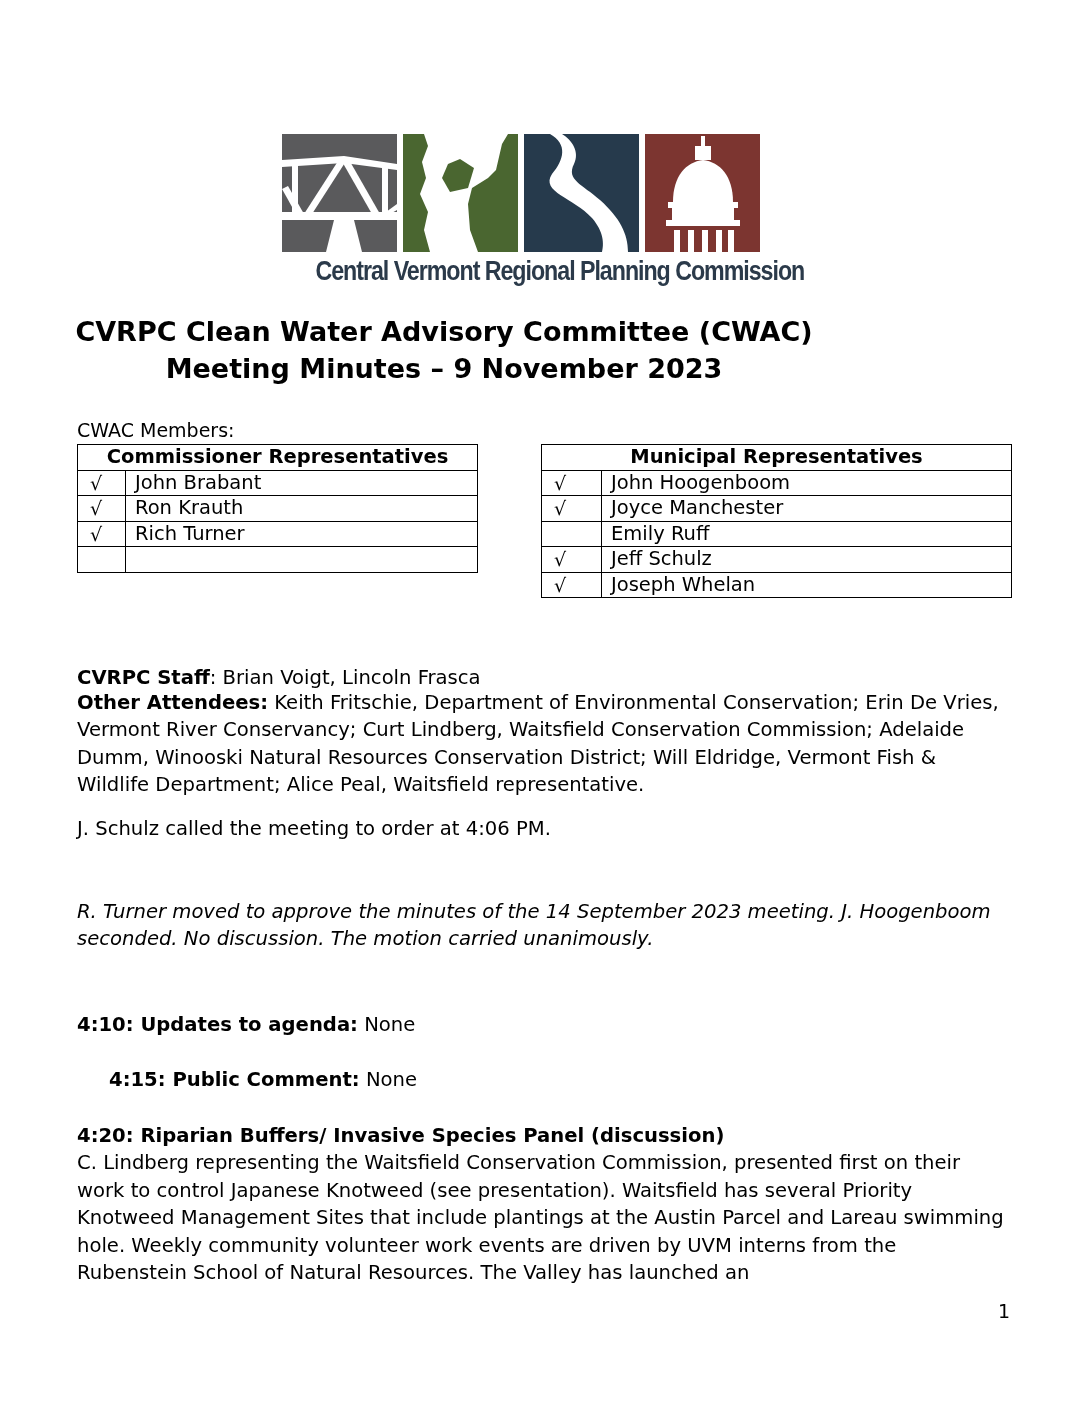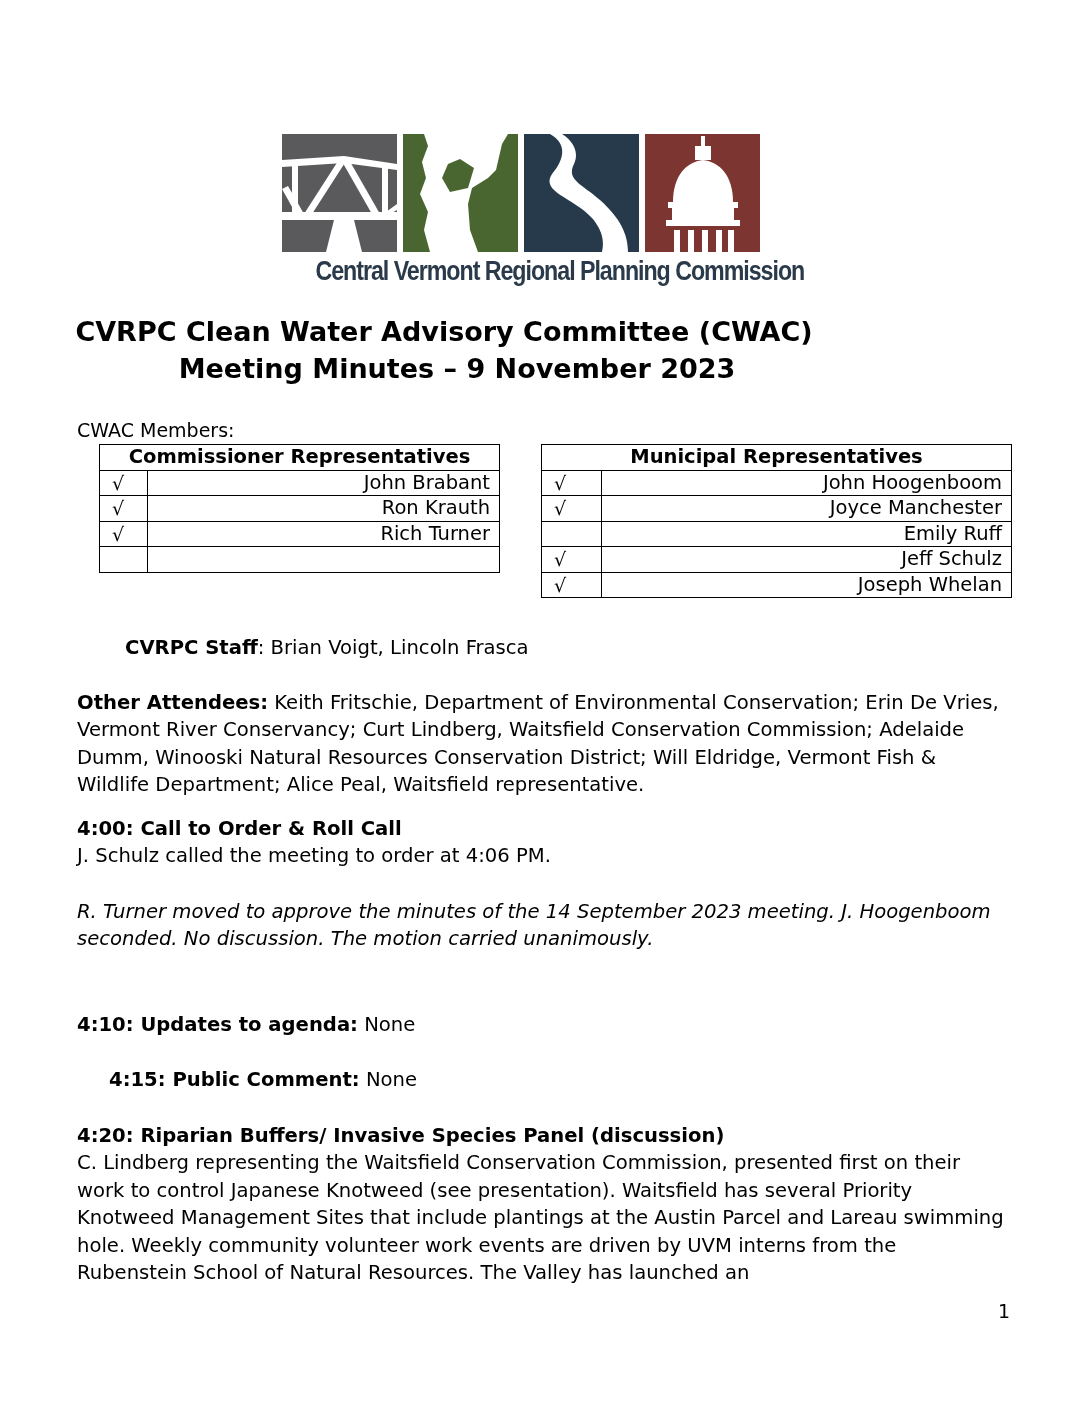--- a/index.html
+++ b/index.html
@@ -17,37 +17,37 @@
       font-size: 27px; letter-spacing: -1.2px; color: #2b3a4a;
       transform: scaleX(0.86); transform-origin: center;
       white-space: nowrap;
     }
     .title {
       position: absolute; left: 0; width: 888px; text-align: center;
       font-family: "DejaVu Sans", sans-serif; font-weight: bold; font-size: 27px;
       line-height: 36px;
     }
     .title.l1 { top: 314px; }
-    .title.l2 { top: 351px; padding-left: 13px; }
+    .title.l2 { top: 351px; }
 
     .members-label {
       position: absolute; left: 77px; top: 418px;
       font-weight: normal; font-size: 19px; line-height: 24px;
     }
     table.roster {
       position: absolute; border-collapse: collapse;
       font-size: 19.5px;
     }
     table.roster td, table.roster th {
       border: 1.5px solid #000; height: 24.5px; padding: 0 9px; line-height: 24px;
-      text-align: right; white-space: nowrap;
+      text-align: left; white-space: nowrap;
     }
     table.roster th { font-weight: bold; text-align: center; font-size: 19.5px; }
     table.roster td.chk { width: 26px; text-align: left; padding-left: 12px; font-size: 19px; }
-    #tbl-comm { left: 77px; top: 444px; width: 401px; margin-left: 22px; }
+    #tbl-comm { left: 77px; top: 444px; width: 401px; }
     #tbl-muni { left: 541px; top: 444px; width: 471px; }
     #tbl-muni td.chk { width: 38px; }
 
     .para {
       position: absolute; left: 77px; width: 940px;
       font-size: 19.6px; line-height: 27.4px;
     }
     .para b { font-weight: bold; }
     .para .it { font-style: italic; }
     .heading { font-weight: bold; }
@@ -157,30 +157,29 @@
       <td class="chk">√</td>
       <td>Jeff Schulz</td>
     </tr>
     <tr>
       <td class="chk">√</td>
       <td>Joseph Whelan</td>
     </tr>
   </tbody>
 </table>
 
-<div class="para" style="top:634px;margin-left:48px;">
+<div class="para" style="top:664px;">
   <b>CVRPC Staff</b><span>: Brian Voigt, Lincoln Frasca</span>
 </div>
 
 <div class="para" style="top:689px; width:935px;">
   <b>Other Attendees:</b><span> Keith Fritschie, Department of Environmental Conservation; Erin De Vries, Vermont River Conservancy; Curt Lindberg, Waitsfield Conservation Commission; Adelaide Dumm, Winooski Natural Resources Conservation District; Will Eldridge, Vermont Fish &amp; Wildlife Department; Alice Peal, Waitsfield representative.</span>
 </div>
 
 <div class="para" style="top:815px;">
-  <div class="heading">4:00: Call to Order &amp; Roll Call</div>
   <div>J. Schulz called the meeting to order at 4:06 PM.</div>
 </div>
 
 <div class="para" style="top:898px;">
   <div class="it">R. Turner moved to approve the minutes of the 14 September 2023 meeting. J. Hoogenboom seconded. No discussion. The motion carried unanimously.</div>
 </div>
 
 <div class="para" style="top:1011px;">
   <b>4:10: Updates to agenda:</b><span> None</span>
 </div>

